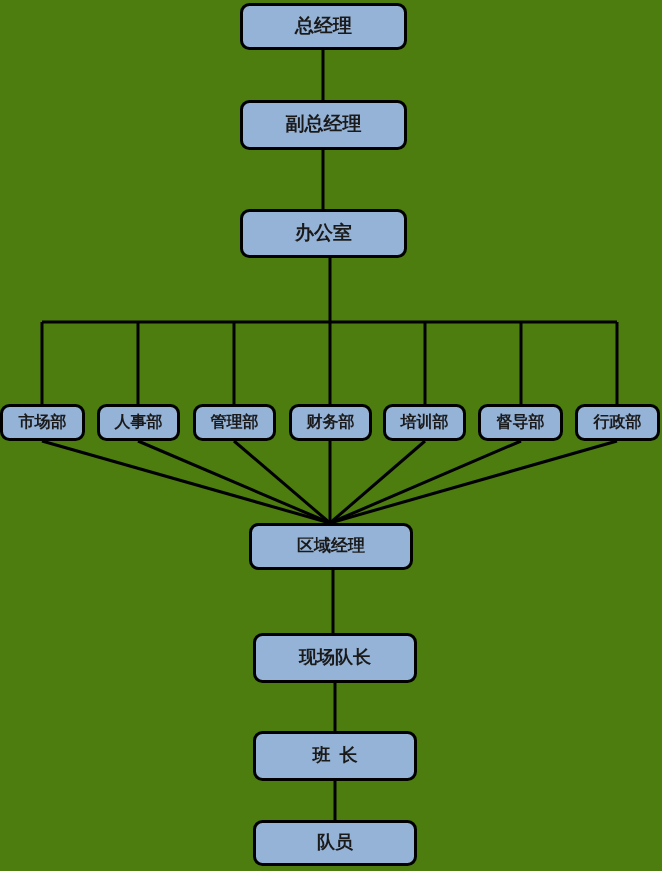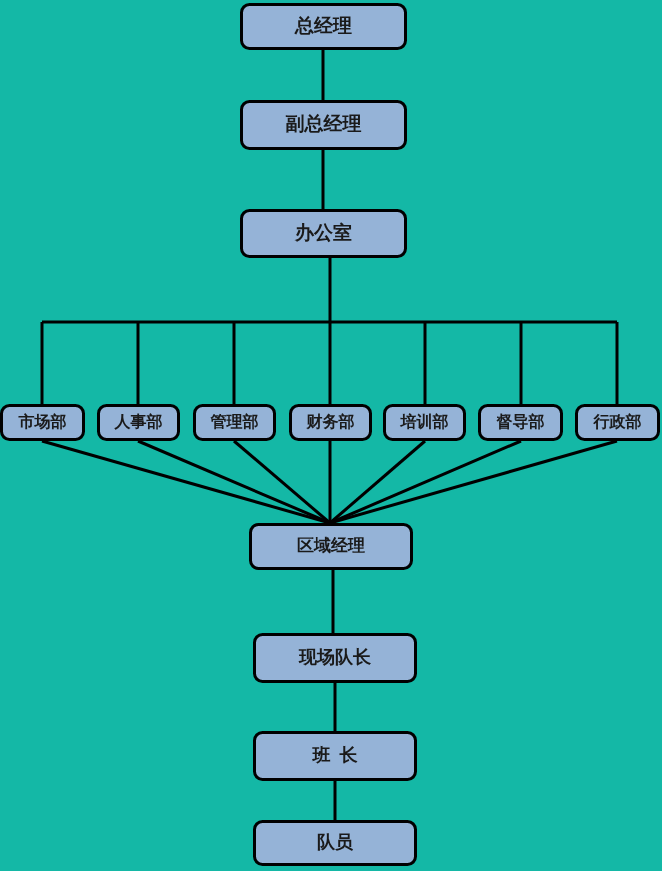--- a/index.html
+++ b/index.html
@@ -11,21 +11,21 @@
   body {
     width: 662px;
     height: 871px;
     font-family: "Liberation Serif", "DejaVu Serif", serif;
     overflow: hidden;
   }
   #org-chart-root {
     position: relative;
     width: 662px;
     height: 871px;
-    background: #14b8a6;
+    background: #4d7c0f;
   }
   svg#chart-canvas {
     position: absolute;
     left: 0;
     top: 0;
     width: 662px;
     height: 871px;
     display: block;
   }
   .node-label {

